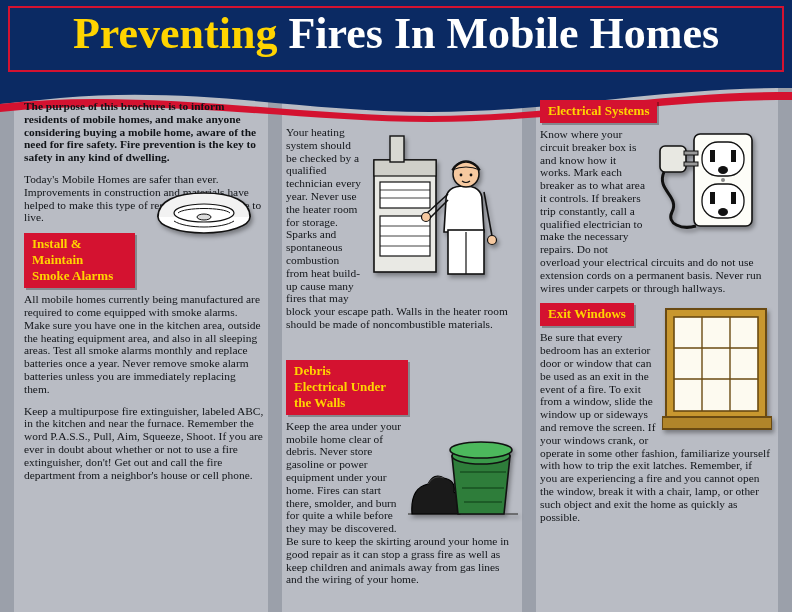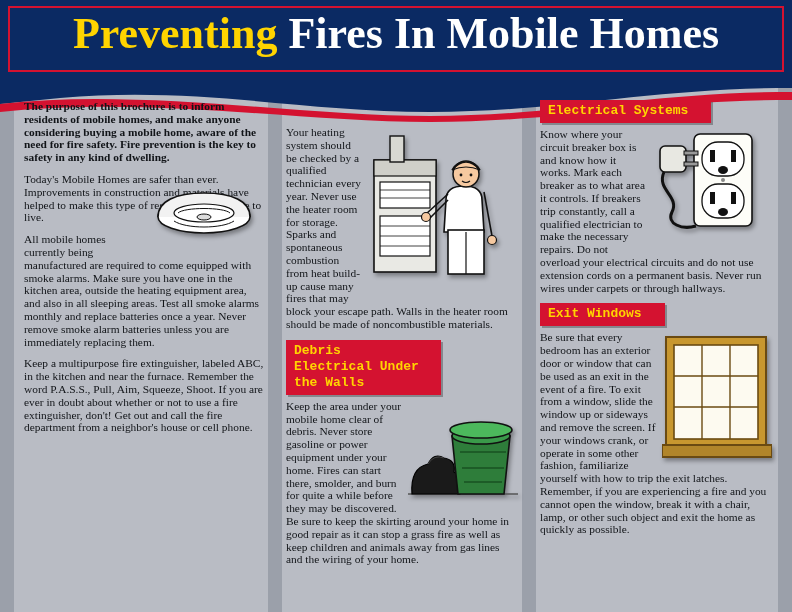--- a/index.html
+++ b/index.html
@@ -56,25 +56,25 @@
   .c1{left:24px;width:240px;}
   .c2{left:286px;width:232px;}
   .c3{left:540px;width:232px;}
 
   
   .banner{
     position:relative;
     display:inline-block;
     background:#d41230;
     color:#ffd400;
-    font-family:Liberation Mono, monospace;
+    font-family:Liberation Serif, serif;
     font-weight:bold;
     font-size:13px;
     line-height:16px;
-    padding:3px 23px 4px 8px;
+    padding:3px 8px 4px 8px;
     margin:0 0 5px 0;
     box-shadow:2px 2px 0 rgba(0,0,0,0.28);
   }
   .banner.two{padding-right:22px;}
   p.txt{
     margin:0 0 9px 0;
     font-size:11.4px;
     line-height:12.8px;
     color:#111418;
     text-align:left;
@@ -124,20 +124,25 @@
       <path d="M0,0 L792,0 L792,6 C650,6 560,30 430,30 C300,30 200,4 60,16 L0,22 Z" fill="#0b2a63"></path>
       <path d="M0,22 C140,6 300,34 430,34 C560,34 650,10 792,10 L792,18 C650,18 560,40 430,40 C300,40 150,14 0,30 Z" fill="#d41230"></path>
     </svg>
   </div>
 
   <div class="col c1">
 
     <p class="txt bold">The purpose of this brochure is to inform residents of mobile homes, and make anyone considering buying a mobile home, aware of the need for fire safety.  Fire prevention is the key to safety in any kind of dwelling.</p>
     <p class="txt">Today's Mobile Homes are safer than ever.  Improvements in construction and materials have helped to make this type of residence a safe place to live.</p>
 
+    <div class="banner two">
+      <div>Install &amp;</div>
+      <div>Maintain</div>
+      <div>Smoke Alarms</div>
+    </div>
 
     <div class="ill f-right shadow" style="margin-top:-46px;">
       <svg class="alarm" viewBox="0 0 120 60">
         <ellipse cx="60" cy="30" rx="46" ry="16" fill="#ffffff" stroke="#111" stroke-width="1.6"></ellipse>
         <path d="M14,30 C14,14 32,6 60,6 C88,6 106,14 106,30" fill="#f2f2f2" stroke="#111" stroke-width="1.6"></path>
         <ellipse cx="60" cy="26" rx="30" ry="9" fill="#ffffff" stroke="#111" stroke-width="1.2"></ellipse>
         <path d="M34,26 C40,20 80,20 86,26" fill="none" stroke="#111" stroke-width="1"></path>
         <path d="M30,34 C42,42 78,42 90,34" fill="none" stroke="#111" stroke-width="1"></path>
         <ellipse cx="60" cy="30" rx="7" ry="3" fill="#ddd" stroke="#111" stroke-width="1"></ellipse>
       </svg>
@@ -180,21 +185,21 @@
         <path d="M80,70 L60,90" stroke="#111" stroke-width="1.6" fill="none"></path>
         <circle cx="58" cy="87" r="4.5" fill="#f6c9a0" stroke="#111" stroke-width="1.2"></circle>
         <path d="M116,62 L124,106" stroke="#111" stroke-width="1.6" fill="none"></path>
         <circle cx="124" cy="110" r="4.5" fill="#f6c9a0" stroke="#111" stroke-width="1.2"></circle>
       </svg>
     </div>
 
     <p class="txt">Your heating system should be checked by a qualified technician every year.  Never use the heater room for storage.  Sparks and spontaneous combustion from heat build-up cause many fires that may block your escape path.  Walls in the heater room should be made of noncombustible materials.</p>
     <div class="clear"></div>
 
-    <div class="banner two" style="margin-top:0;">
+    <div class="banner two" style="margin-top:20px;">
       <div>Debris</div>
       <div>Electrical Under</div>
       <div>the Walls</div>
     </div>
 
     <div class="ill f-right shadow" style="margin-top:-4px;">
       <svg class="trash" viewBox="0 0 110 110">
 
         <line x1="0" y1="98" x2="110" y2="98" stroke="#555" stroke-width="1.6"></line>
 

